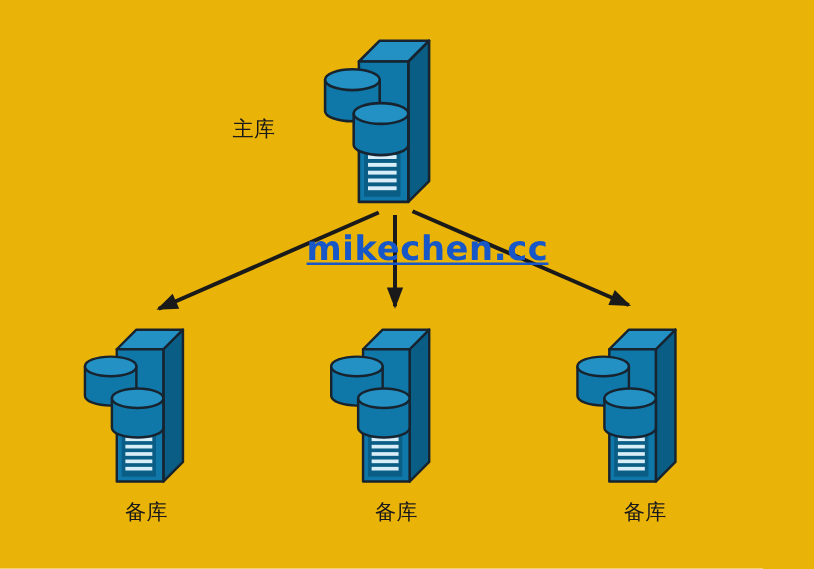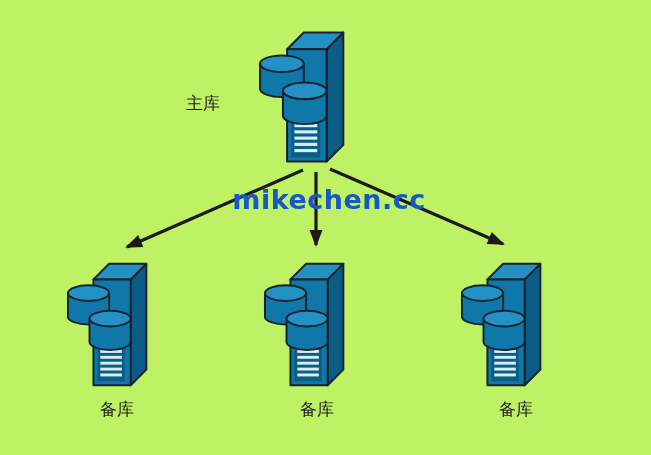--- a/index.html
+++ b/index.html
@@ -1,40 +1,41 @@
 <!DOCTYPE html>
 <html style="--server-fill: #0f78a8; --server-dark: #0a5d84; --server-light: #2391c4; --slot: #d7edf8; --outline: #172430; --arrow: #1a1a1a; --watermark: #1757c8; --label: #1a1a1a;"><head>
 <meta charset="utf-8">
 <style>
   html, body { margin:0; padding:0; background:#ffffff; }
   .canvas {
     position:relative;
     width:651px;
     height:455px;
-    background:#bef264;
+    background:#eab308;
     overflow:hidden;
     font-family:"DejaVu Sans","Liberation Sans",sans-serif;
   }
   .node-icon { position:absolute; }
   .node-label {
     position:absolute;
     font-size:17px;
     color:var(--label,#1a1a1a);
     text-align:center;
     white-space:nowrap;
   }
   .watermark {
     position:absolute;
-    left:214px; top:184px;
+    left:227px; top:184px;
     width:230px;
     text-align:center;
     font-size:27px;
     font-weight:bold;
     color:var(--watermark,#1757c8);
     letter-spacing:0.5px;
+    text-decoration:underline;
   }
   .arrows { position:absolute; left:0; top:0; pointer-events:none; }
 
   
   .face-side  { fill:var(--server-dark,#0a5d84);  stroke:var(--outline,#172430); stroke-width:2; stroke-linejoin:round; }
   .face-top   { fill:var(--server-light,#2391c4); stroke:var(--outline,#172430); stroke-width:2; stroke-linejoin:round; }
   .face-front { fill:var(--server-fill,#0f78a8);  stroke:var(--outline,#172430); stroke-width:2; stroke-linejoin:round; }
   .vent-panel { fill:var(--server-dark,#0a5d84); }
   .vent-slot  { fill:var(--slot,#d7edf8); }
   .cyl        { fill:var(--server-fill,#0f78a8);  stroke:var(--outline,#172430); stroke-width:2; stroke-linejoin:round; }

